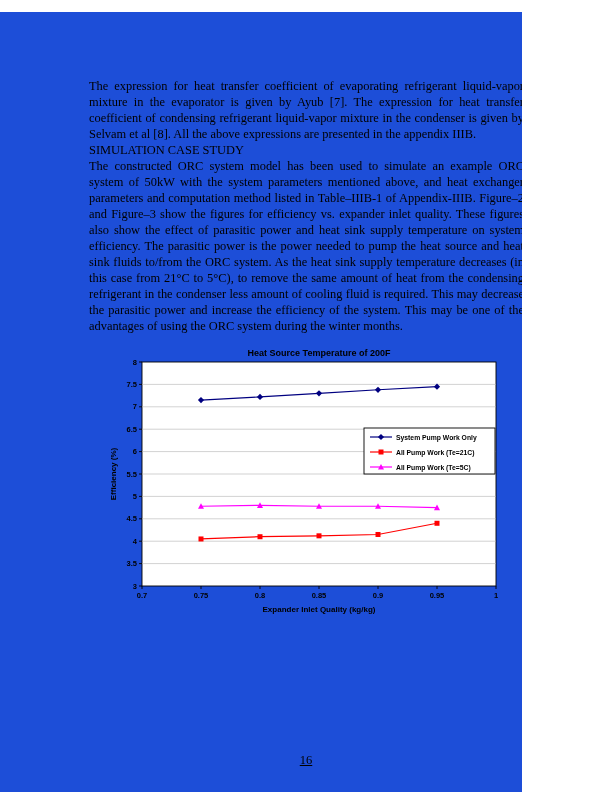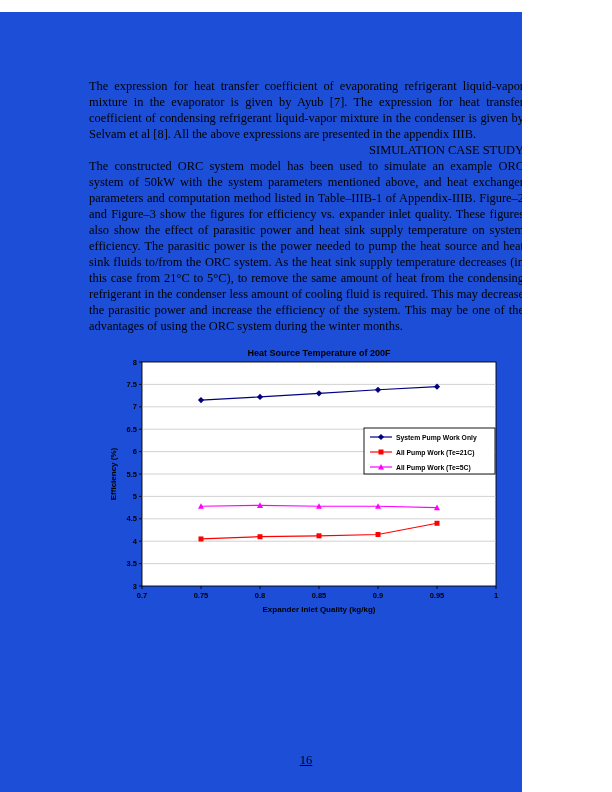--- a/index.html
+++ b/index.html
@@ -7,21 +7,21 @@
   body {
     width:612px; height:792px; position:relative;
     font-family:"Liberation Serif", serif; color:#000;
   }
   .page { position:absolute; left:0; top:12px; width:522px; height:792px; background:#1d4ed8; overflow:hidden; }
   .content {
     position:absolute; left:89px; top:66px; width:435px;
     font-size:12.4px; line-height:16px; text-align:justify;
   }
   .content p { margin:0; }
-  .heading { margin-top:10px; text-align:right; }
+  .heading { margin-top:10px; text-align:left; }
   .figure { position:absolute; left:106px; top:334px; width:400px; height:272px; }
   #chart-svg { width:400px; height:272px; display:block; }
   #chart-svg text { font-family:"Liberation Sans", sans-serif; fill:#000; }
   .caption {
     position:absolute; top:630px; left:78px; width:534px;
     text-align:center; font-size:13px; line-height:17.5px;
   }
   .pagenum {
     position:absolute; top:741px; left:0; width:612px;
     text-align:center; font-size:12.5px;text-decoration:underline;

